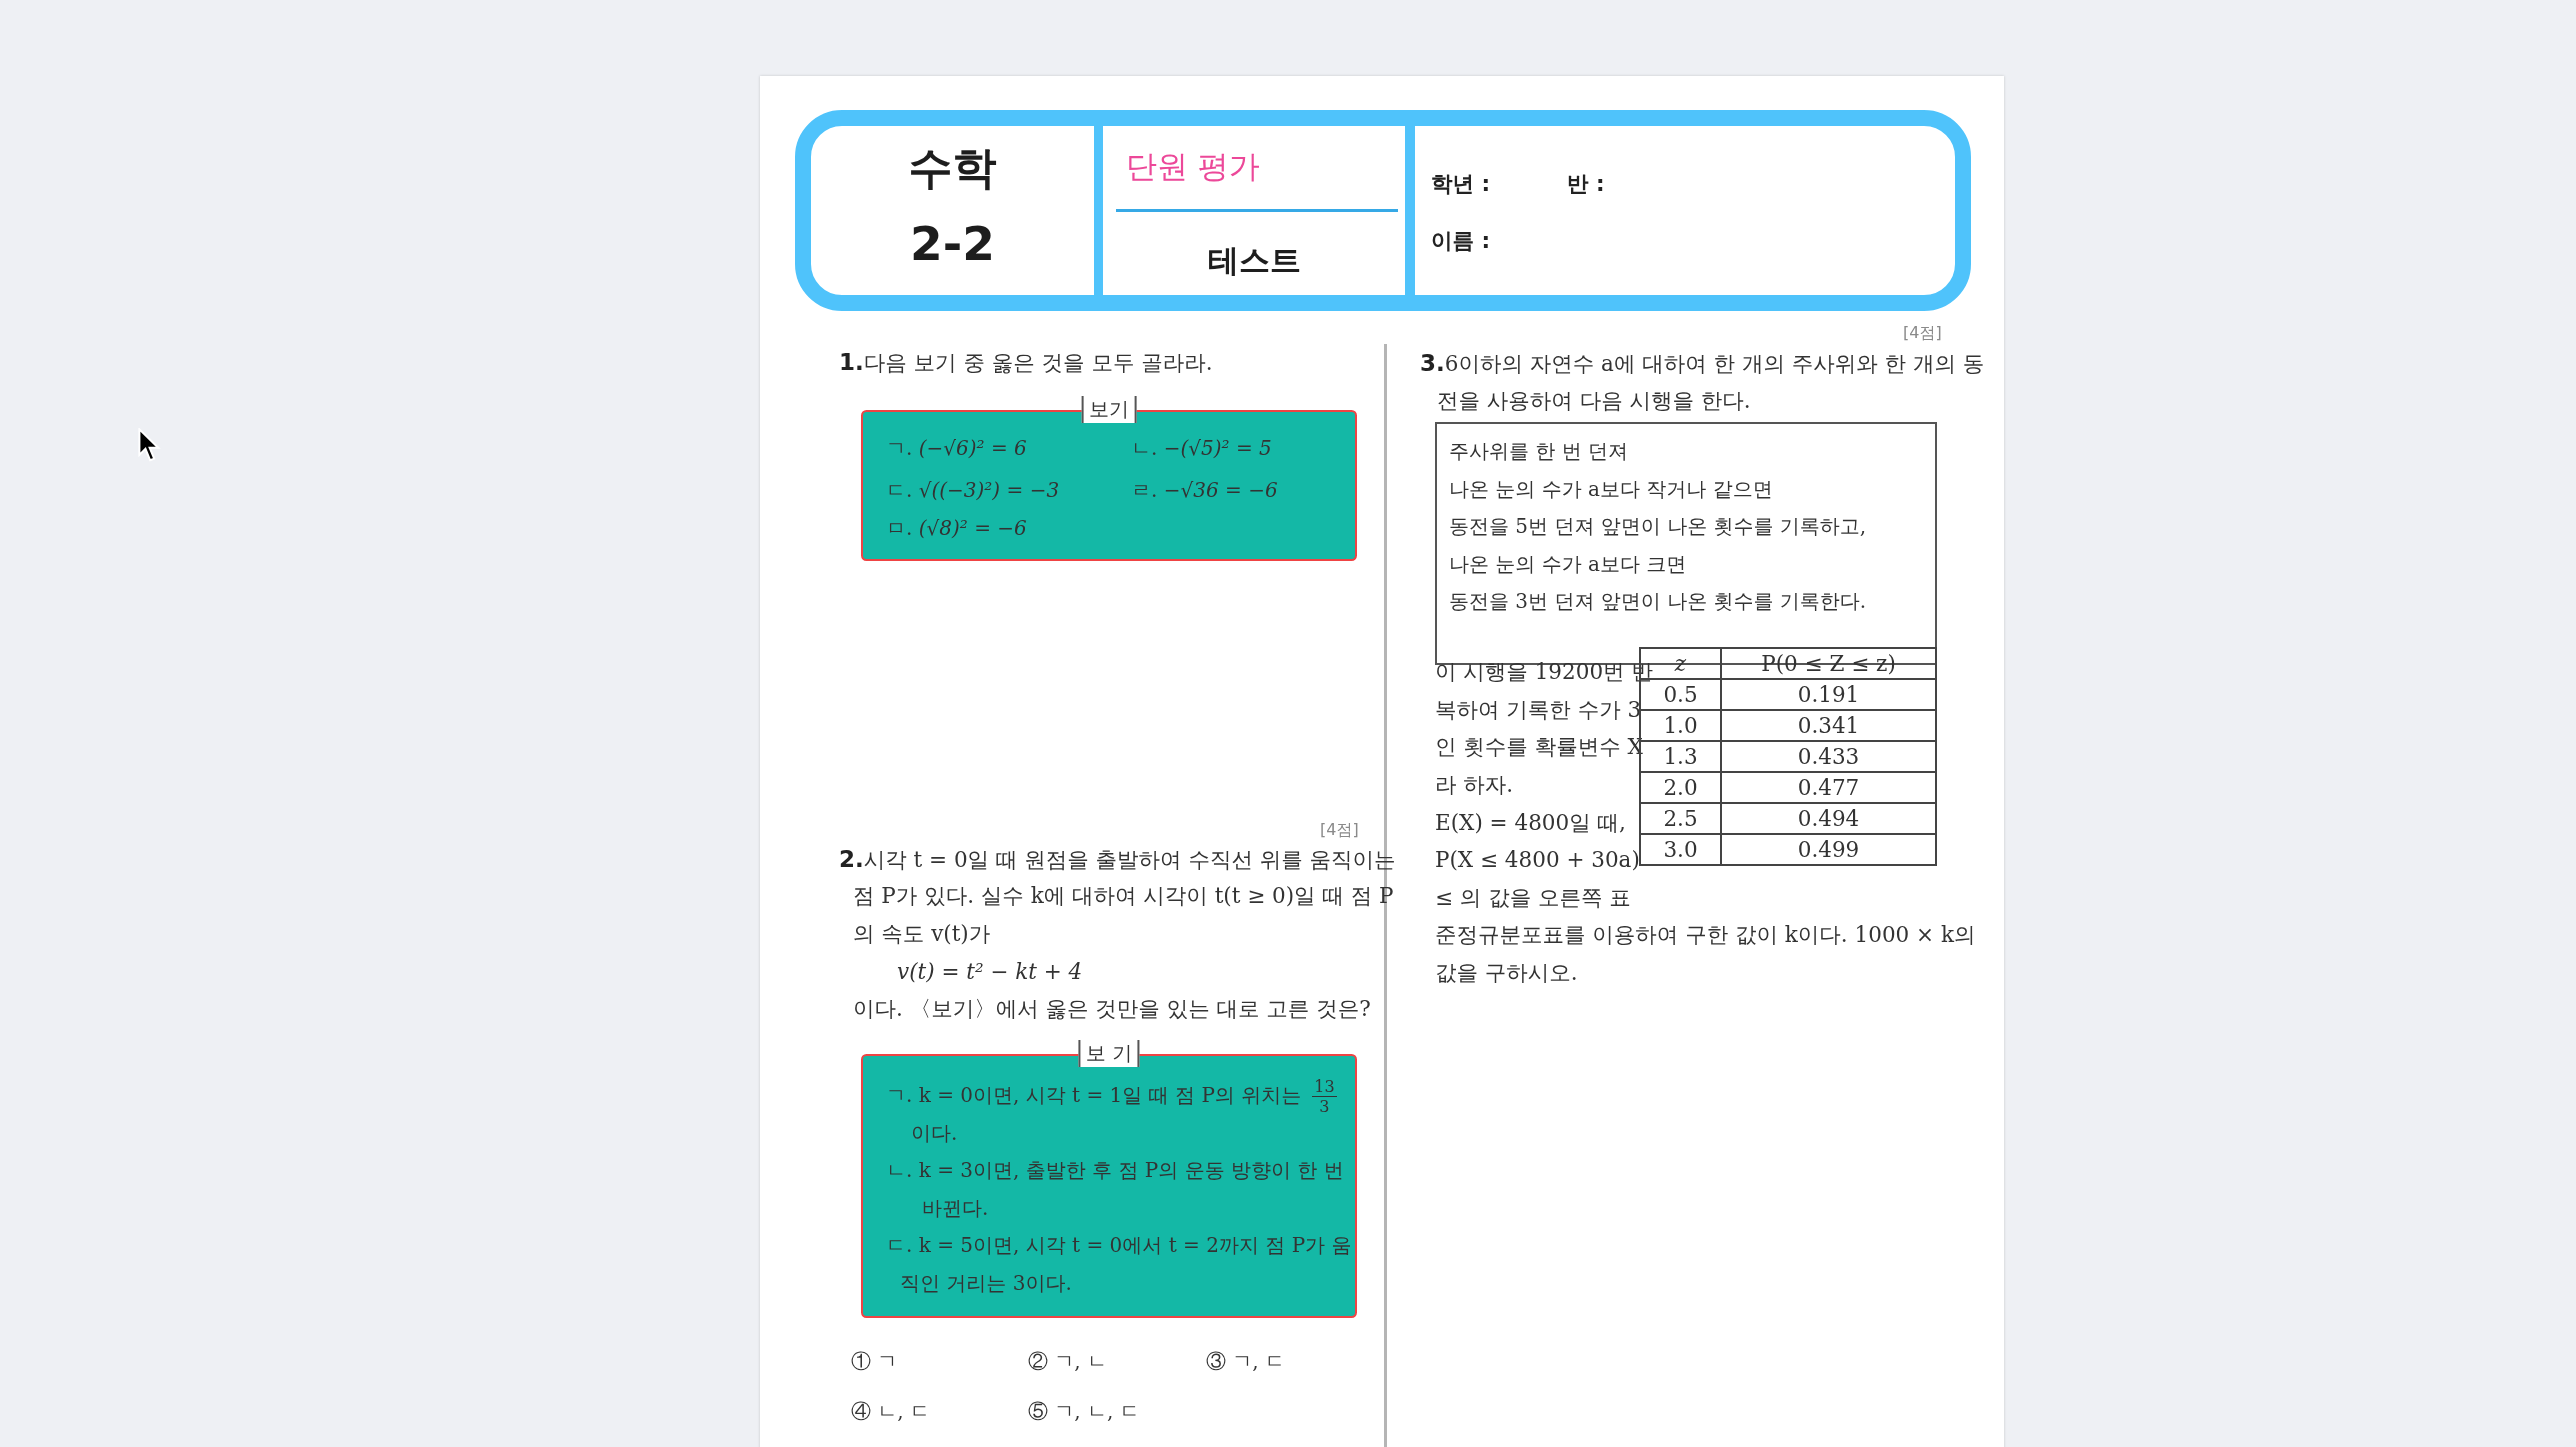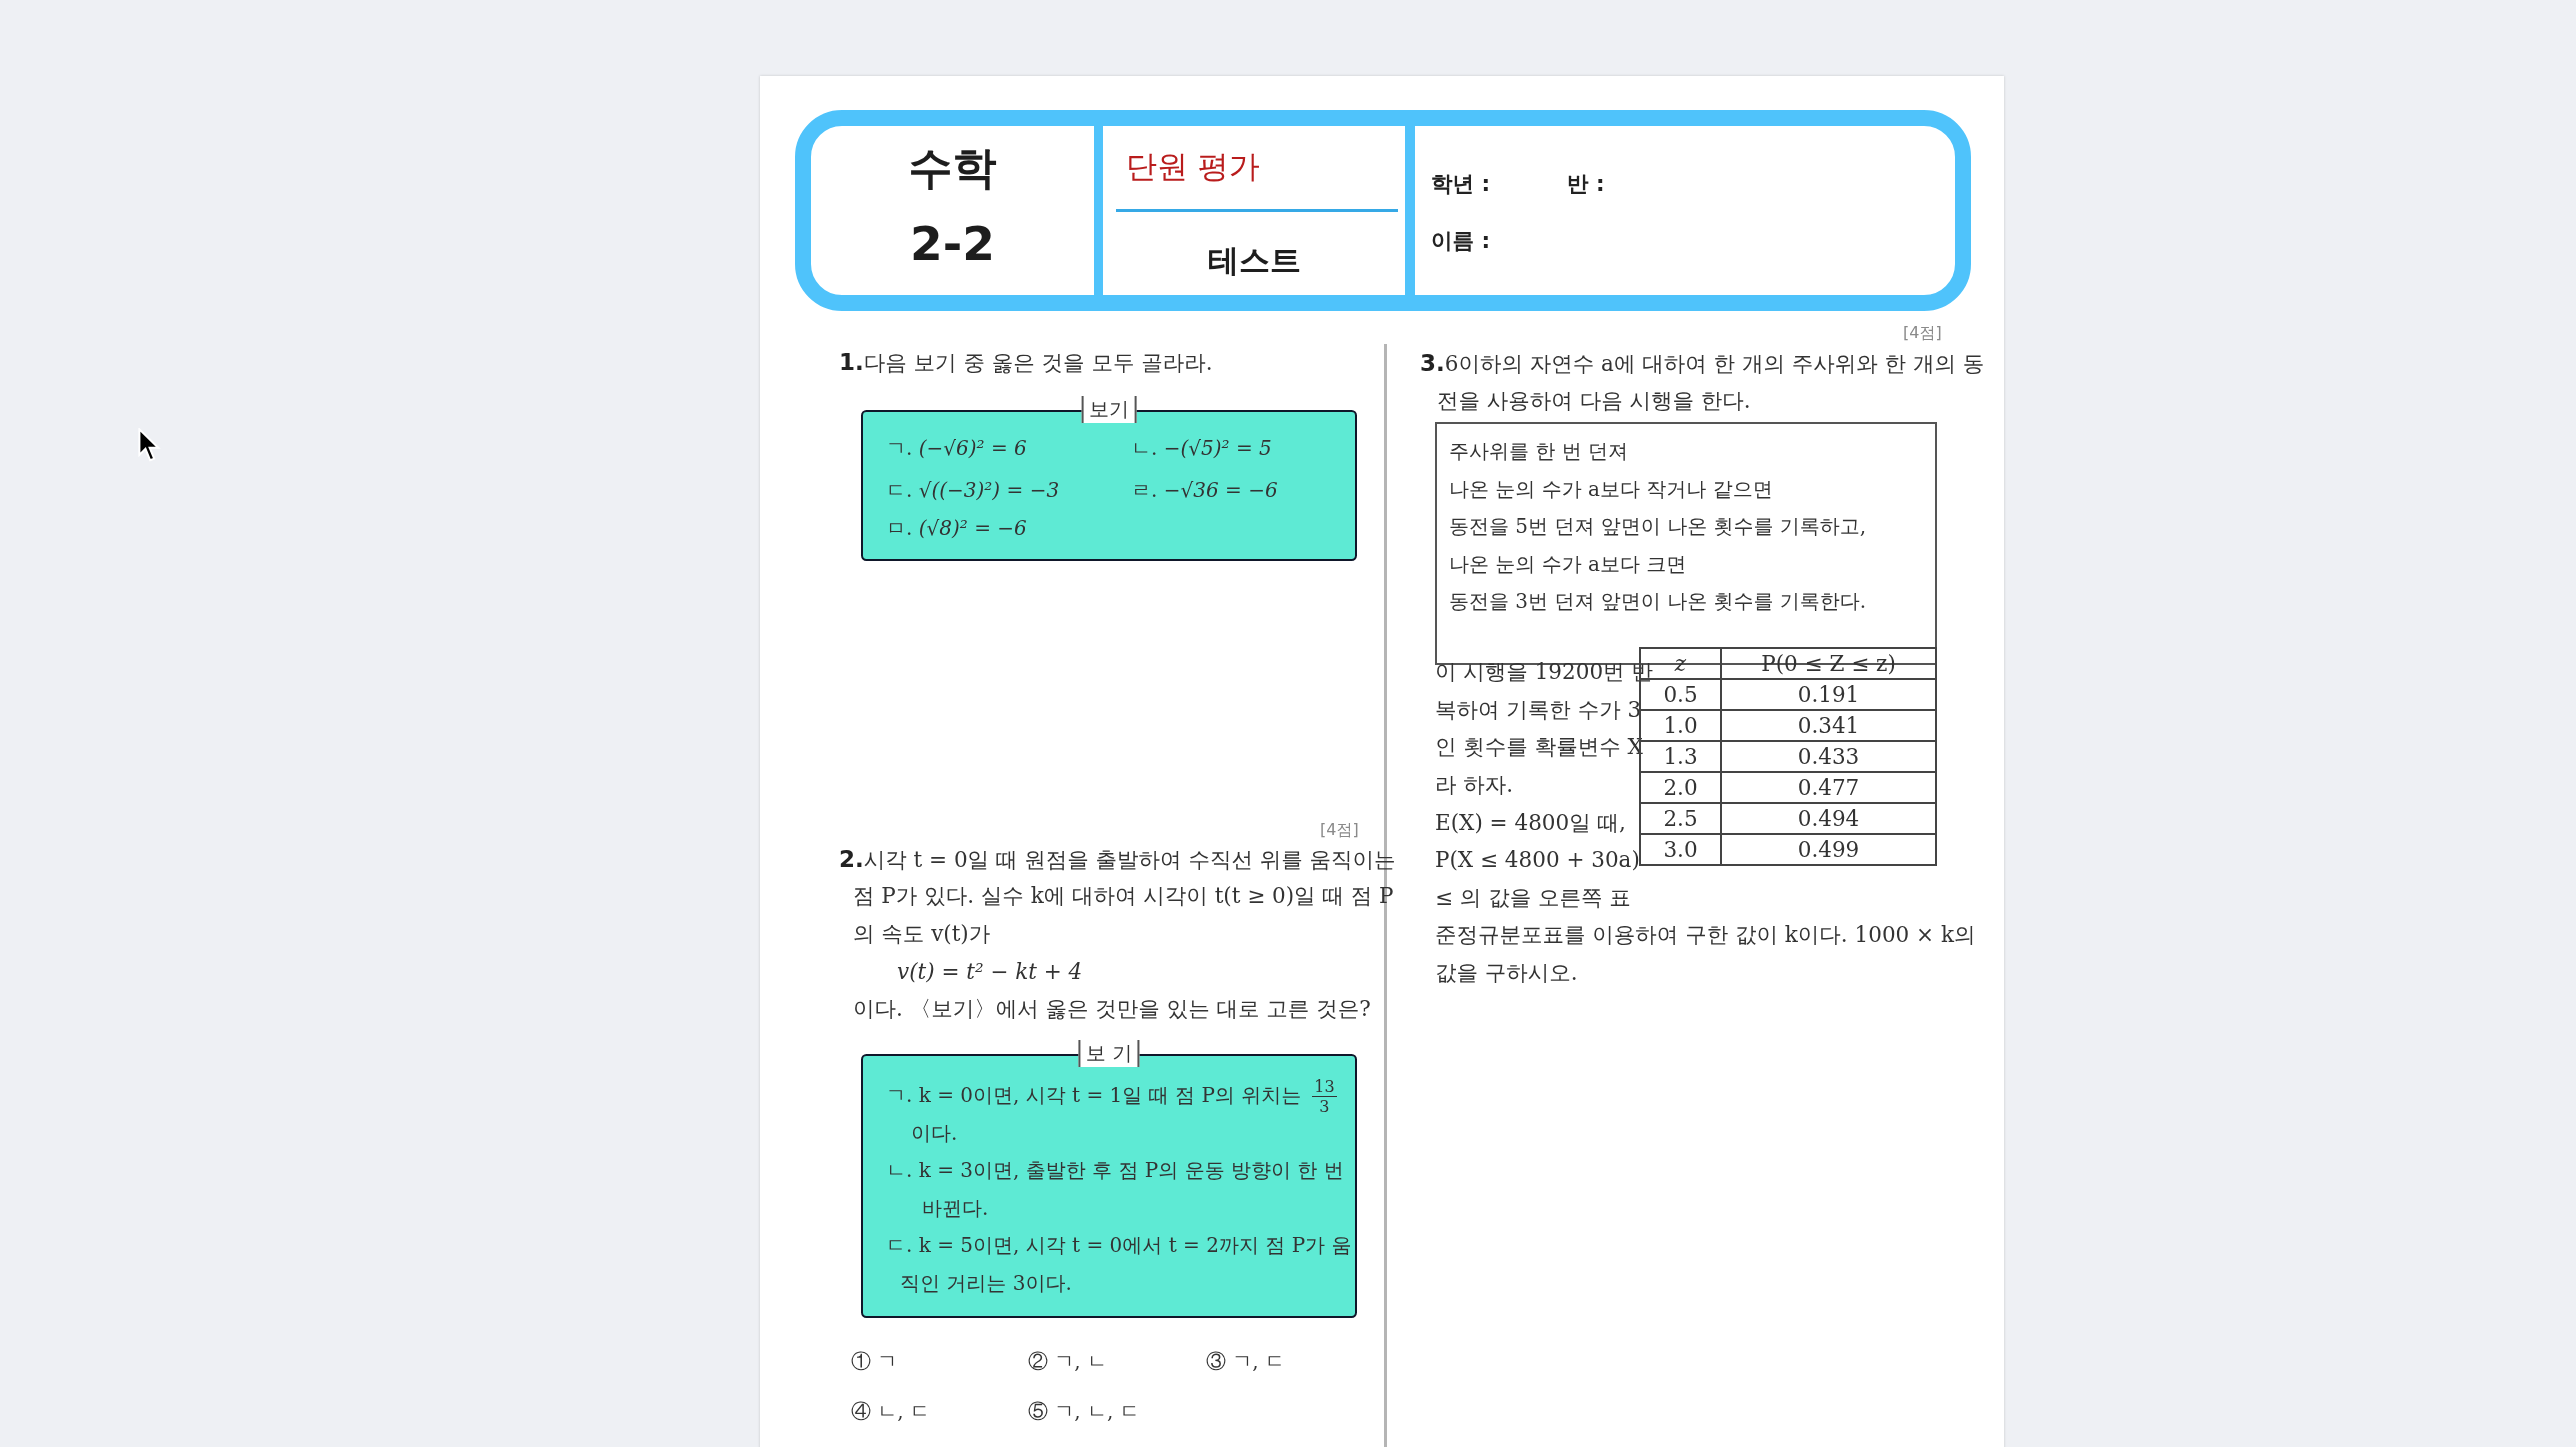--- a/index.html
+++ b/index.html
@@ -31,40 +31,40 @@
   .hdr-col3 { position:absolute; left:604px; top:0; right:0; height:100%; }
   .subject {
     position:absolute; left:0; width:283px; top:14.8px; text-align:center;
     font-weight:bold; font-size:44px; color:#1d1d1d; line-height:54px;
   }
   .grade {
     position:absolute; left:0; width:283px; top:91px; text-align:center;
     font-weight:bold; font-size:47px; color:#1d1d1d; line-height:54px;
   }
   .unit-title {
-    position:absolute; left:23px; top:20px; font-size:31px; color:#b91c1c; line-height:40px;
+    position:absolute; left:23px; top:20px; font-size:31px; color:#ec4899; line-height:40px;
   }
   .unit-line { position:absolute; left:13.4px; right:8px; top:83px; height:3.4px; background:#36a9e6; }
   .test-name {
     position:absolute; left:0; right:0; top:114px; text-align:center;
     font-size:31px; font-weight:bold; color:#1e1e1e; line-height:40px;
   }
   .info-label { position:absolute; font-size:21.5px; font-weight:bold; color:#222; line-height:27px; }
 
   
   .col-divider { position:absolute; left:624px; top:268px; width:2.7px; height:1208px; background:#b5b5b5; }
   .score { position:absolute; font-size:16px; color:#8a8a8a; font-family:"DejaVu Sans", sans-serif; }
   .qtext {
     position:absolute; font-family:"DejaVu Serif", serif; font-size:21.5px; color:#333; line-height:38px;
   }
   .qnum { font-family:"DejaVu Sans", sans-serif; font-weight:bold; color:#222; font-size:23px; }
   .math { font-family:"DejaVu Serif", serif; font-style:italic; }
   .box {
     position:absolute; box-sizing:border-box;
-    border:2px solid #0f172a; border-radius:5.4px; background:#5eead4;
+    border:2px solid #ef4444; border-radius:5.4px; background:#14b8a6;
   }
   .box-legend {
     position:absolute; top:-16px; left:50%; transform:translateX(-50%);
     background:#fff; padding:0 5.4px; font-size:20px; line-height:27px; color:#333;
     border-left:2px solid #555; border-right:2px solid #555;
     white-space:nowrap;
   }
   .item { position:absolute; font-family:"DejaVu Serif", serif; font-size:20px; color:#333; line-height:38px; white-space:nowrap; }
   .frac { display:inline-block; vertical-align:middle; text-align:center; font-size:16px; line-height:19px; margin-left:4px; }
   .frac span { display:block; }

